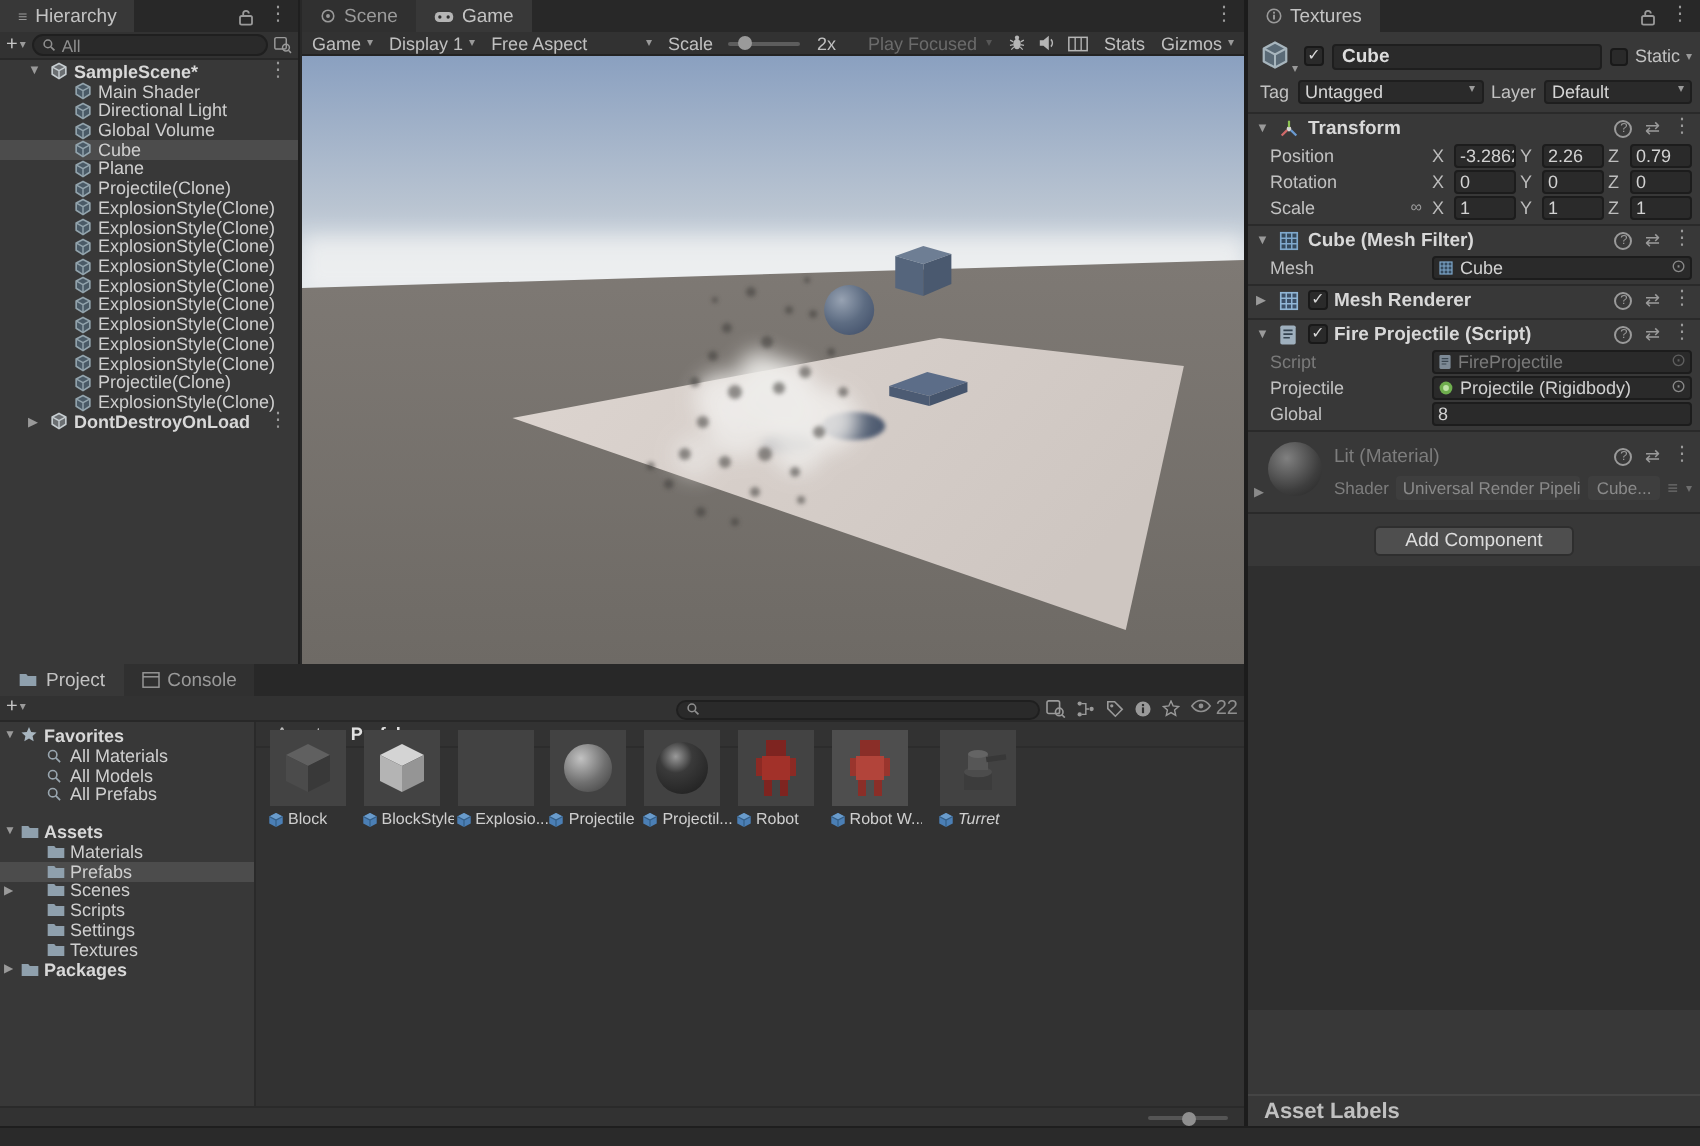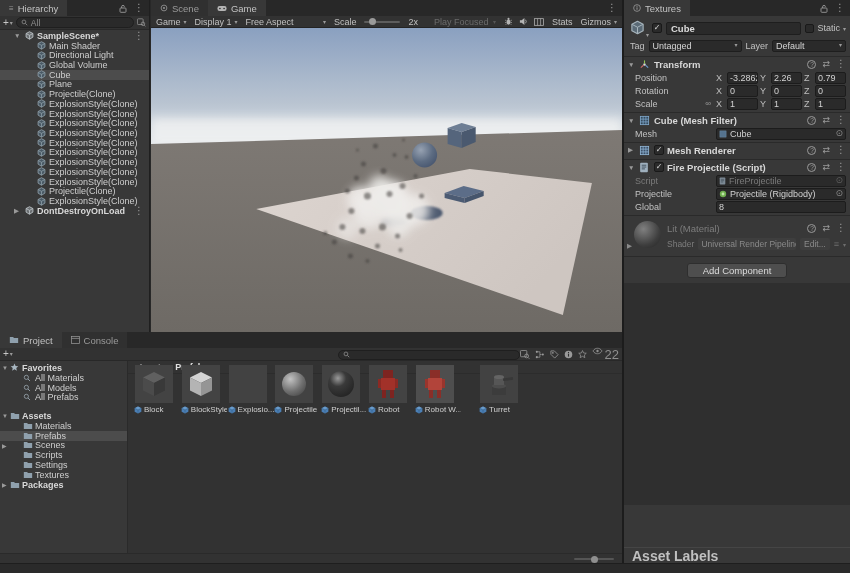--- a/index.html
+++ b/index.html
@@ -79,27 +79,27 @@
 .mat-right{flex:1;min-width:0;}
 .mat-tr{height:14px;display:flex;align-items:center;}
 .mat-title{font-size:9.5px;color:#7d7d7d;flex:1;}
 .mat-sr{height:14px;display:flex;align-items:center;gap:4px;margin-top:2px;font-size:8.5px;color:#7d7d7d;}
 .mat-dd{height:12px;background:#3e3e3e;border-radius:2px;display:flex;align-items:center;padding:0 3px;gap:3px;max-width:104px;overflow:hidden;white-space:nowrap;color:#8a8a8a;}
 .mat-edit{height:12px;background:#3e3e3e;border-radius:2px;padding:0 4px;line-height:12px;color:#8a8a8a;}
 .mat-mi{color:#6e6e6e;font-size:9px;}
 .addcw{height:26px;display:flex;align-items:center;justify-content:center;flex:none;}
 .addc{width:100px;height:15px;background:#4e4e4e;border:1px solid #2e2e2e;border-radius:3px;font-size:9.5px;color:#dcdcdc;text-align:center;line-height:13px;}
 .fill{flex:1;background:#2f2f2f;}
-.assetlabels{height:16px;background:#383838;border-top:1px solid #454545;display:flex;align-items:center;padding:0 8px;font-size:14px;font-weight:bold;color:#c0c0c0;flex:none;margin-top:42px;}
+.assetlabels{height:16px;background:#383838;border-top:1px solid #454545;display:flex;align-items:center;padding:0 8px;font-size:11px;font-weight:bold;color:#c0c0c0;flex:none;margin-top:42px;}
 
 #proj{position:absolute;left:0;top:332px;width:622px;height:231px;background:#0ea5e9;display:flex;flex-direction:column;}
 .ptoolbar{height:13px;background:#323232;border-bottom:1px solid #282828;position:relative;display:flex;align-items:center;padding:0 3px;flex:none;}
 .psearch{position:absolute;left:338px;top:1.5px;width:182px;height:10px;background:#2a2a2a;border:1px solid #1f1f1f;border-radius:5px;display:flex;align-items:center;padding:0 4px;}
 .pticons{position:absolute;right:3px;top:0;height:13px;display:flex;align-items:center;gap:5px;}
-.eyec{display:flex;gap:2px;font-size:13px;color:#8f8f8f;}
+.eyec{display:flex;gap:2px;font-size:10px;color:#8f8f8f;}
 .pbody{flex:1;display:flex;min-height:0;}
 #project-tree{width:128px;flex:none;border-right:1px solid #2a2a2a;background:#383838;padding-top:2px;overflow:hidden;}
 .p-row{height:9.8px;display:flex;align-items:center;font-size:9px;color:#cfcfcf;padding-left:2px;white-space:nowrap;}
 .p-row.selected{background:#4c4c4c;}
 .p-row .arrow{width:8px;flex:none;font-size:6px;color:#9a9a9a;}
 .p-row .spacer{width:13px;flex:none;}
 .p-row .gicon{width:11px;}
 .p-row.gap{margin-top:9px;}
 .pcontent{flex:1;background:#323232;position:relative;min-width:0;}
 .crumb{height:13px;display:flex;align-items:center;gap:4px;padding-left:10px;font-size:9px;color:#bdbdbd;border-bottom:1px solid #2c2c2c;}
@@ -740,21 +740,21 @@
               <span class="ico-help">?</span>
               <span class="ico-presets">⇄</span>
               <span class="kebab">⋮</span>
             </span>
         </div>
         <div class="mat-sr">
           <span>Shader</span>
           <span class="mat-dd">
               <span>Universal Render Pipeline,</span>
             </span>
-          <span class="mat-edit">Edit...</span>
+          <span class="mat-edit">Cube...</span>
           <span class="mat-mi">≡</span>
           <span class="mat-mi" style="font-size:6px;">▾</span>
         </div>
       </div>
     </div>
     <div class="sep"></div>
 
     <div class="addcw">
       <span class="addc">Add Component</span>
     </div>
@@ -1115,21 +1115,21 @@
                 <span>
                   <svg width="8" height="8" viewBox="0 0 10 10">
                     <path d="M5 0.6 9.2 2.8v4.4L5 9.4 0.8 7.2V2.8z" fill="#4b7fb5"></path>
                     <path d="M5 0.6 9.2 2.8 5 5 0.8 2.8z" fill="#699bcb"></path>
                     <path d="M0.8 2.8 5 5l4.2-2.2M5 5v4.4" stroke="#335d85" stroke-width="0.7" fill="none"></path>
                   </svg>
                 </span>
                 <span>Robot W...</span>
               </div>
             </div>
-            <div class="asset-item" style="left: 351px;">
+            <div class="asset-item" style="left: 341px; font-style: italic;">
               <div class="thumb">
                 <svg width="38" height="38" viewBox="0 0 38 38">
                   <rect width="38" height="38" fill="#424242"></rect>
                   <rect x="12" y="21" width="14" height="9" fill="#3c3c3c"></rect>
                   <ellipse cx="19" cy="21" rx="7" ry="2.6" fill="#4c4c4c"></ellipse>
                   <rect x="14" y="12" width="10" height="8" fill="#565656"></rect>
                   <ellipse cx="19" cy="12" rx="5" ry="2" fill="#646464"></ellipse>
                   <rect x="23" y="13.5" width="10" height="2.6" fill="#383838" transform="rotate(-8 23 14)"></rect>
                 </svg>
               </div>

